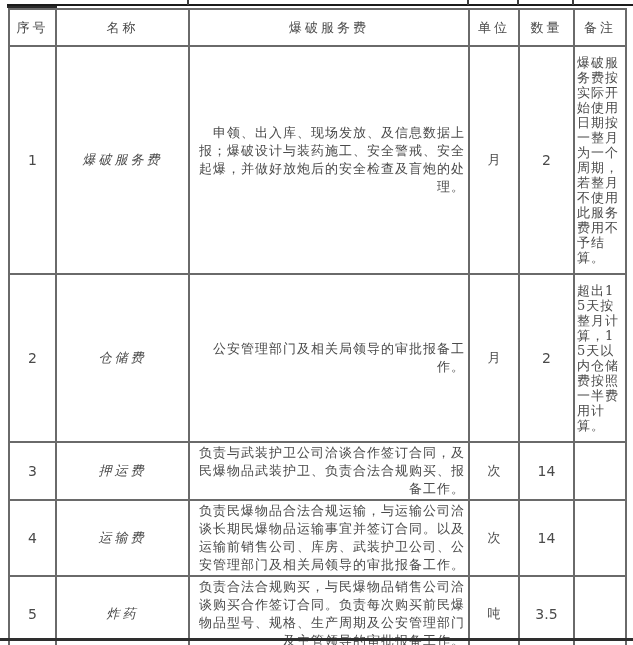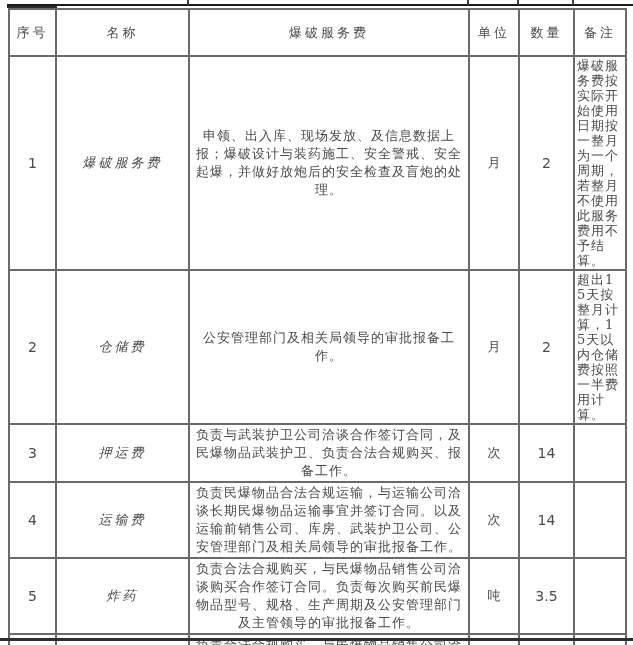--- a/index.html
+++ b/index.html
@@ -25,24 +25,24 @@
     font-size:13px;
     font-weight:normal;
     text-align:center;
     vertical-align:middle;
     padding:0;
     overflow:hidden;
     word-break:break-all;
   }
   .doc th{letter-spacing:3px;}
   td.name{letter-spacing:3px;font-style:italic;}
-  td.content{text-align:center;padding:1px 3px;line-height:18px;letter-spacing:1px;}
-  td.remark{text-align:left;padding:1px 2px;line-height:15px;letter-spacing:1px;border-radius:12px;}
+  td.content{text-align:right;padding:1px 3px;line-height:18px;letter-spacing:1px;}
+  td.remark{text-align:left;padding:8px 2px;line-height:15px;letter-spacing:1px;border-radius:12px;}
   td.no,td.qty{font-family:"DejaVu Sans","Liberation Sans",sans-serif;font-size:14px;letter-spacing:0;}
-  tr.hrow{height:47px;} tr.r0{height:208px;} tr.r1{height:139px;}
+  tr.hrow{height:37px;} tr.r0{height:208px;} tr.r1{height:139px;}
   tr.r2{height:50px;}   tr.r3{height:66px;}  tr.r4{height:60px;} tr.r5{height:59px;}
 </style>
 </head>
 <body>
 
 <div class="artifact-top"></div>
 <div class="artifact-step"></div>
 <div class="stub s1"></div>
 <div class="stub s2"></div>
 <div class="stub s3"></div>

